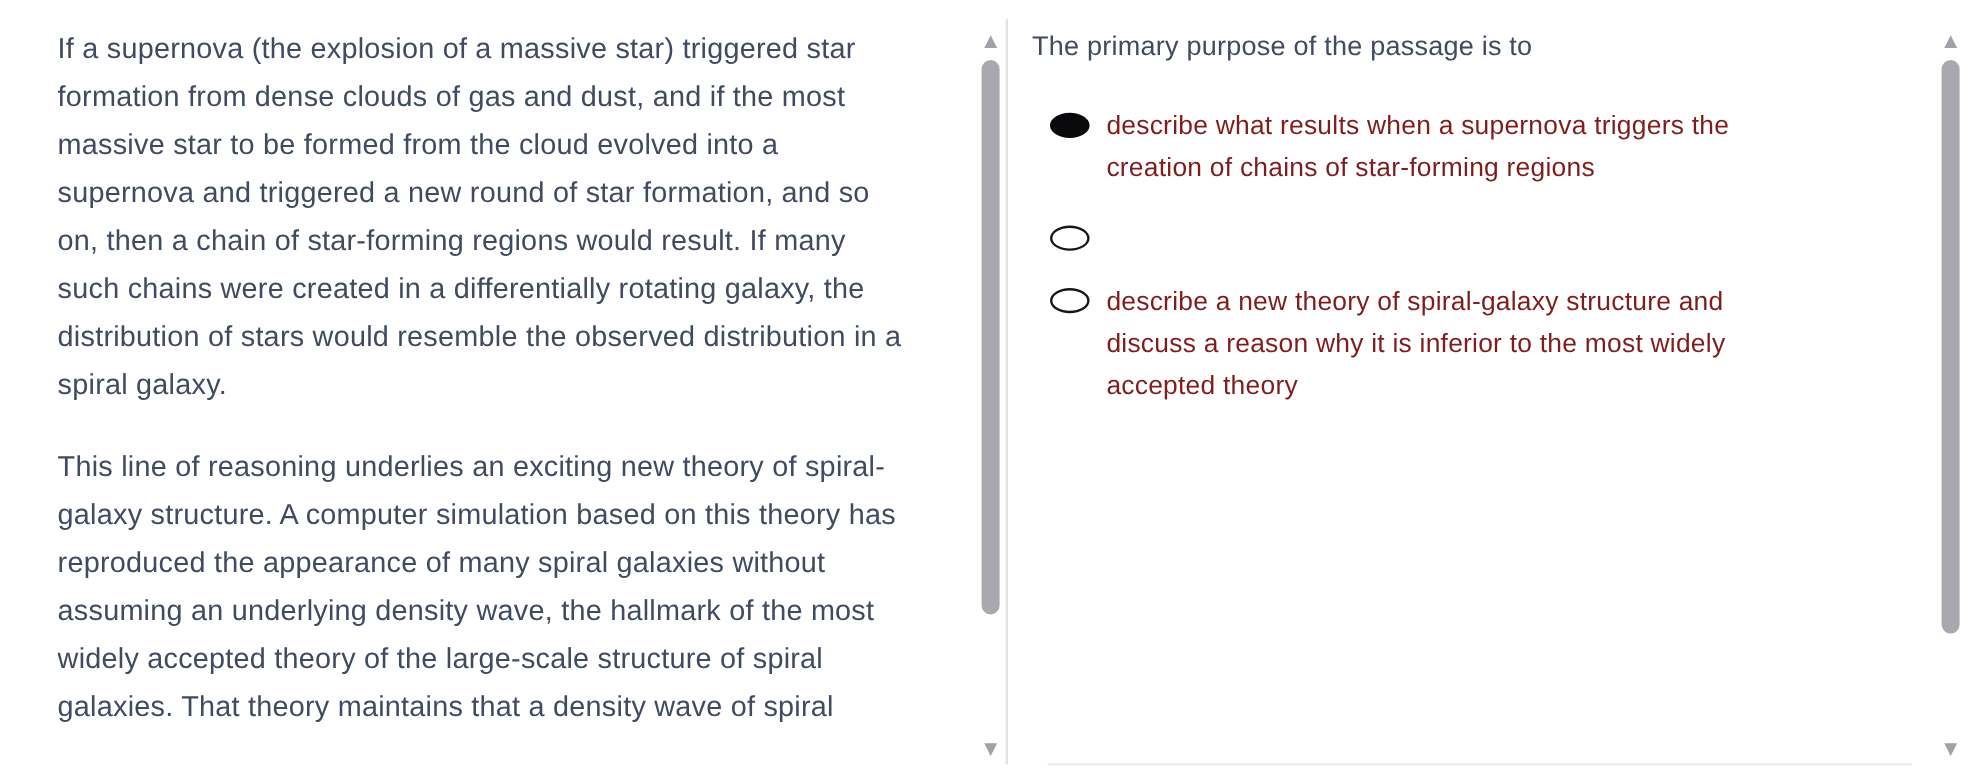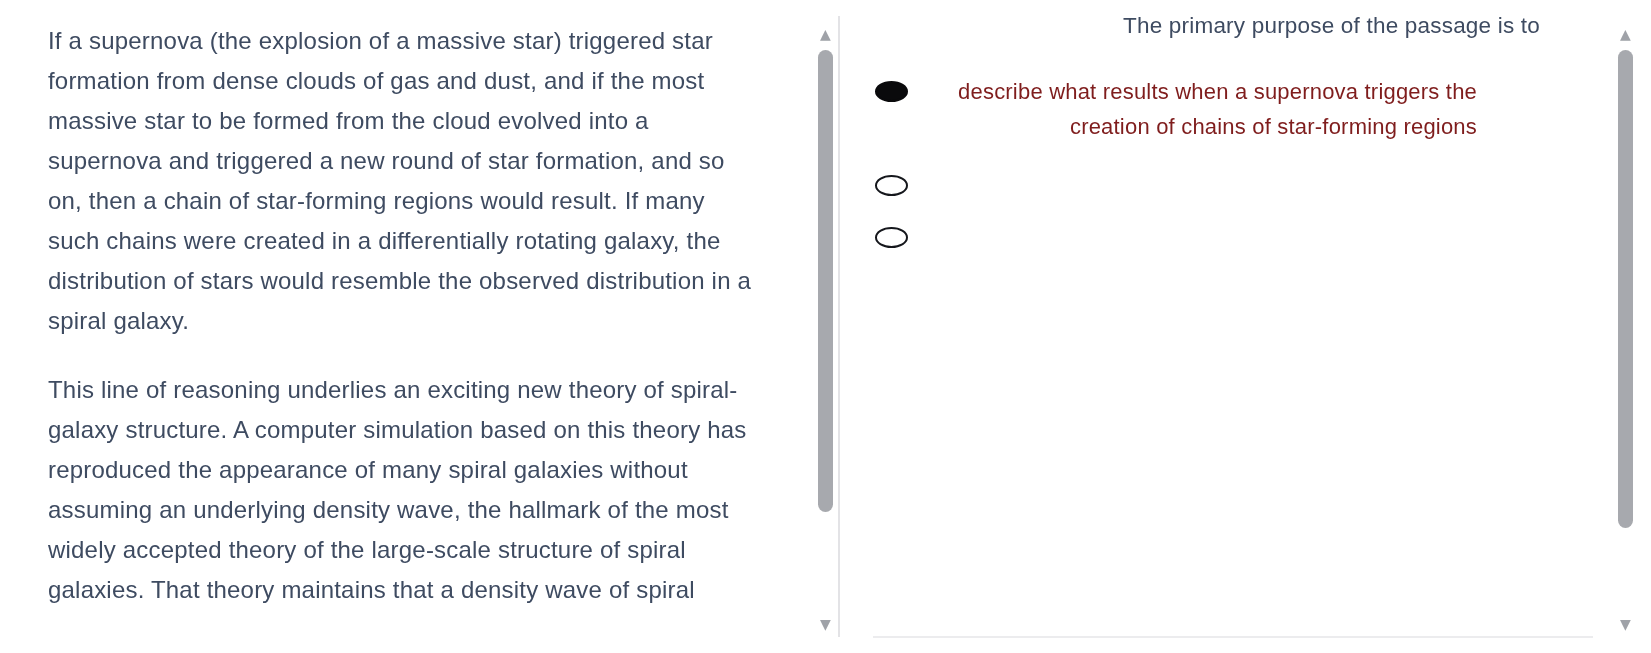--- a/index.html
+++ b/index.html
@@ -33,23 +33,22 @@
     left: 838px; top: 16px;
     width: 2px; height: 621px;
     background: #e3e3e6;
   }
 
   
   .question-pane {
     position: absolute;
     left: 860px; top: 0;
     width: 680px; height: 637px;
-    padding-top: 8px;
+    padding-top: 21px;
     overflow: hidden;
-    text-align: right;
   }
   .prompt {
     font-size: 22.5px;
     font-weight: normal;
     line-height: 36px;
     color: #3e4b61;
     letter-spacing: 0.2px;
     margin: 0 0 30px 0;
   }
   .option {
@@ -150,20 +149,21 @@
       </div>
 
       <div class="option">
         <span class="oval"></span>
       </div>
 
 
 
       <div class="option">
         <span class="oval"></span>
+        <span class="option-text">describe a new theory of spiral-galaxy structure and discuss a reason why it is inferior to the most widely accepted theory</span>
       </div>
 
     </div>
   </section>
 
   <div class="scrollbar right">
     <span class="sb-arrow up">▲</span>
     <div class="sb-thumb"></div>
     <span class="sb-arrow down">▼</span>
   </div>

